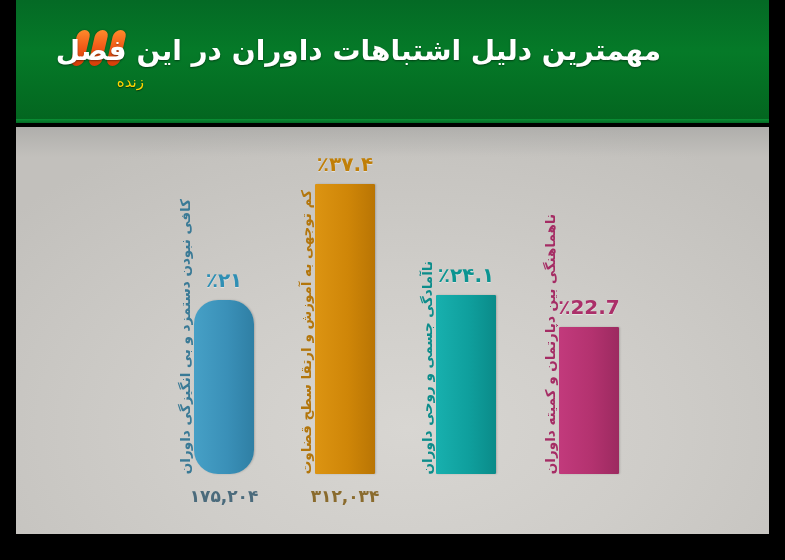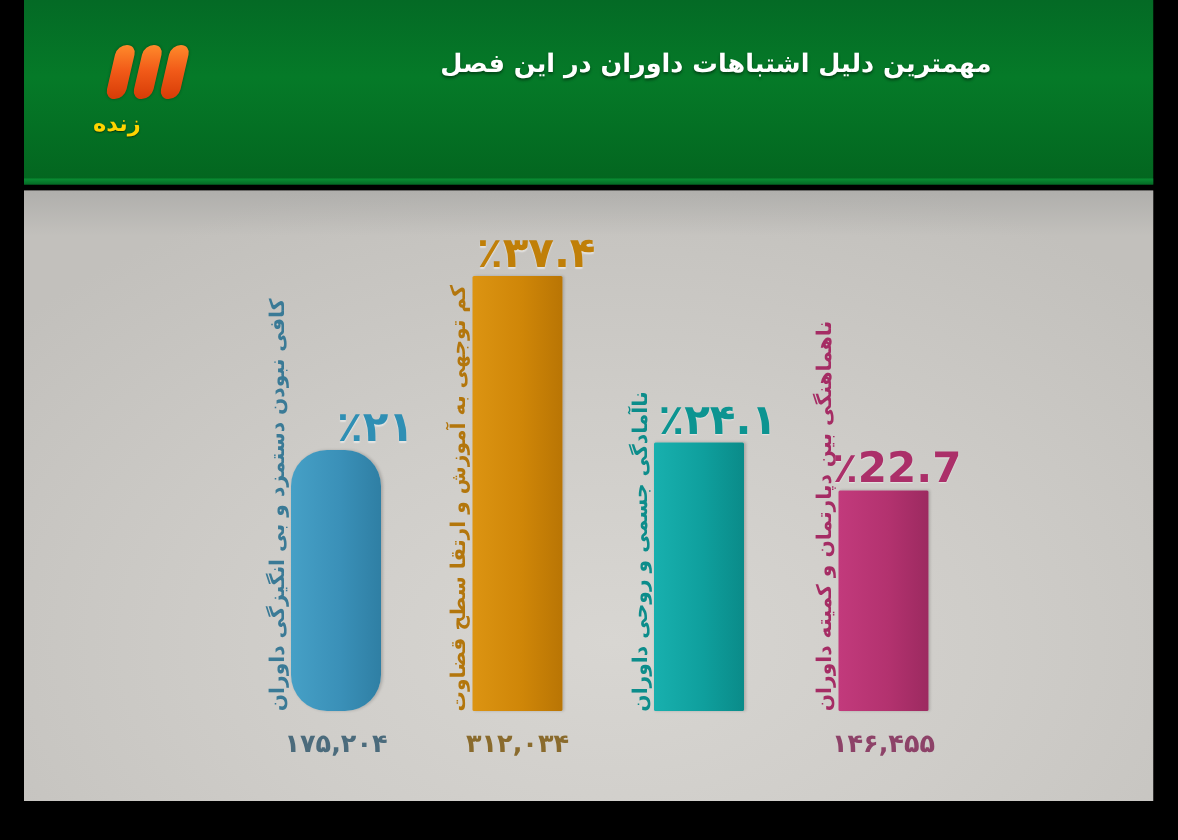--- a/index.html
+++ b/index.html
@@ -50,21 +50,21 @@
   }
 
   #header-title {
     position: absolute;
     right: 108px;
     top: 32px;
     width: 560px;
     text-align: right;
     direction: rtl;
     color: #ffffff;
-    font-size: 17px;
+    font-size: 28px;
     font-weight: bold;
     letter-spacing: 0px;
     line-height: 1.35;
     text-shadow: 0 1px 2px rgba(0,0,0,.45);
     white-space: nowrap;
   }
 
   
   #channel-logo {
     position: absolute;
@@ -87,24 +87,24 @@
     border-radius: 7px;
     transform: skewX(-13deg);
     background: linear-gradient(180deg, #ff8a2b 0%, #f15a18 48%, #d63c07 100%);
     box-shadow: 0 0 2px rgba(0,0,0,.35);
   }
   .logo-bar.b1 { left: 8px;  }
   .logo-bar.b2 { left: 26px; }
   .logo-bar.b3 { left: 44px; }
   #logo-live-label {
     margin-top: 3px;
-    text-align: left;
+    text-align: right;
     color: #ffd400;
     font-size: 15px;
-    font-weight: bold;
+    font-weight: normal;
     direction: rtl;
     text-shadow: 0 1px 1px rgba(0,0,0,.5);
   }
 
   
   #chart-stage {
     position: absolute;
     left: 16px;
     top: 127px;
     width: 753px;
@@ -149,22 +149,22 @@
     width: 60px;
     box-sizing: border-box;
     border-radius: 1px;
     box-shadow: 1px 0 2px rgba(0,0,0,.18);
   }
   .bar-pct {
     position: absolute;
     left: -22px;
     right: -22px;
     top: -32px;
-    text-align: right;
-    font-size: 28px;
+    text-align: center;
+    font-size: 20px;
     font-weight: bold;
     direction: ltr;
     white-space: nowrap;
     text-shadow: 0 1px 1px rgba(255,255,255,.5);
   }
   .bar-category {
     position: absolute;
     right: 62px;
     bottom: 0;
     writing-mode: vertical-rl;
@@ -235,20 +235,19 @@
         <div class="bar-column" style="height:179px;background:linear-gradient(90deg,#18b0ae 0%,#0f9f9d 55%,#0a8b89 100%);">
           <div class="bar-pct" style="color:#0c9491;">٪۲۴.۱</div>
         </div>
       </div>
 
       <div class="bar-group" style="left:543px;">
         <div class="bar-category" style="color:#a52c64;">ناهماهنگی بین دپارتمان و کمیته داوران</div>
         <div class="bar-column" style="height:147px;background:linear-gradient(90deg,#c23a7c 0%,#b3326f 55%,#9c2a60 100%);">
           <div class="bar-pct" style="color:#ab2f69;">٪22.7</div>
         </div>
-        <div class="bar-value" style="color:#8d4268;">۱۴۶,۴۵۵</div>
       </div>
 
     </div>
   </div>
 
   <div id="bottom-letterbox"></div>
 </div>
 
 </body></html>

